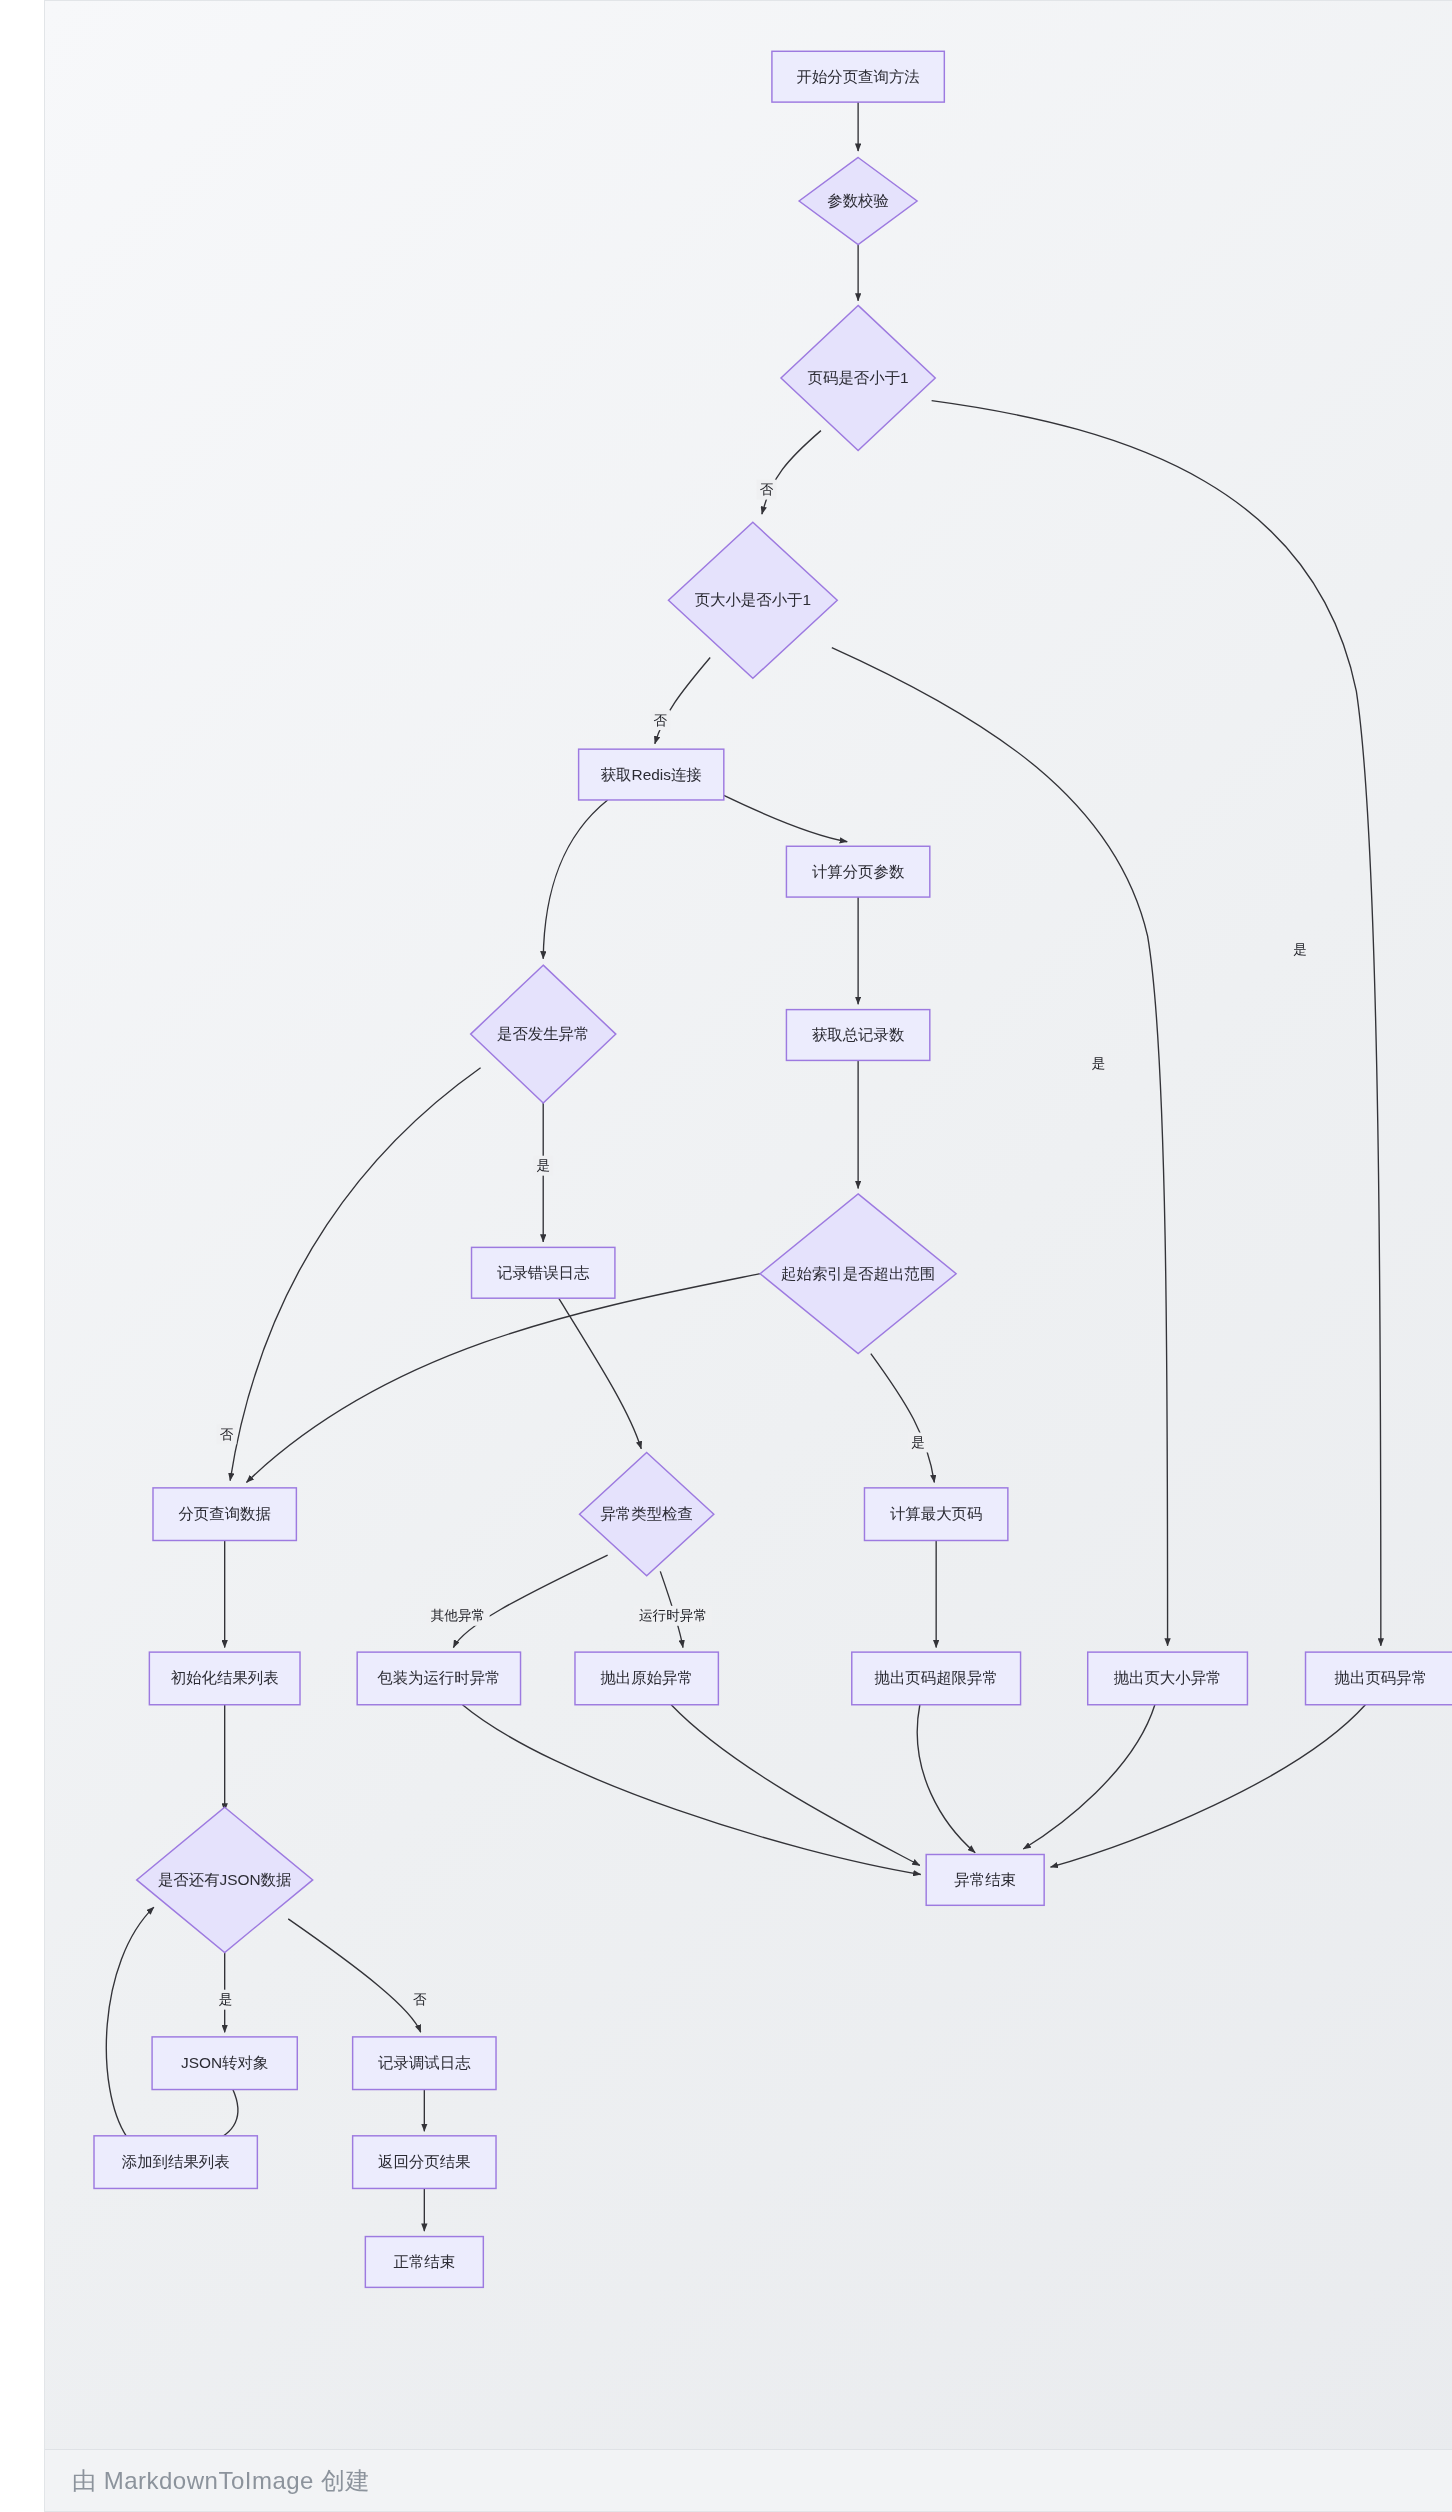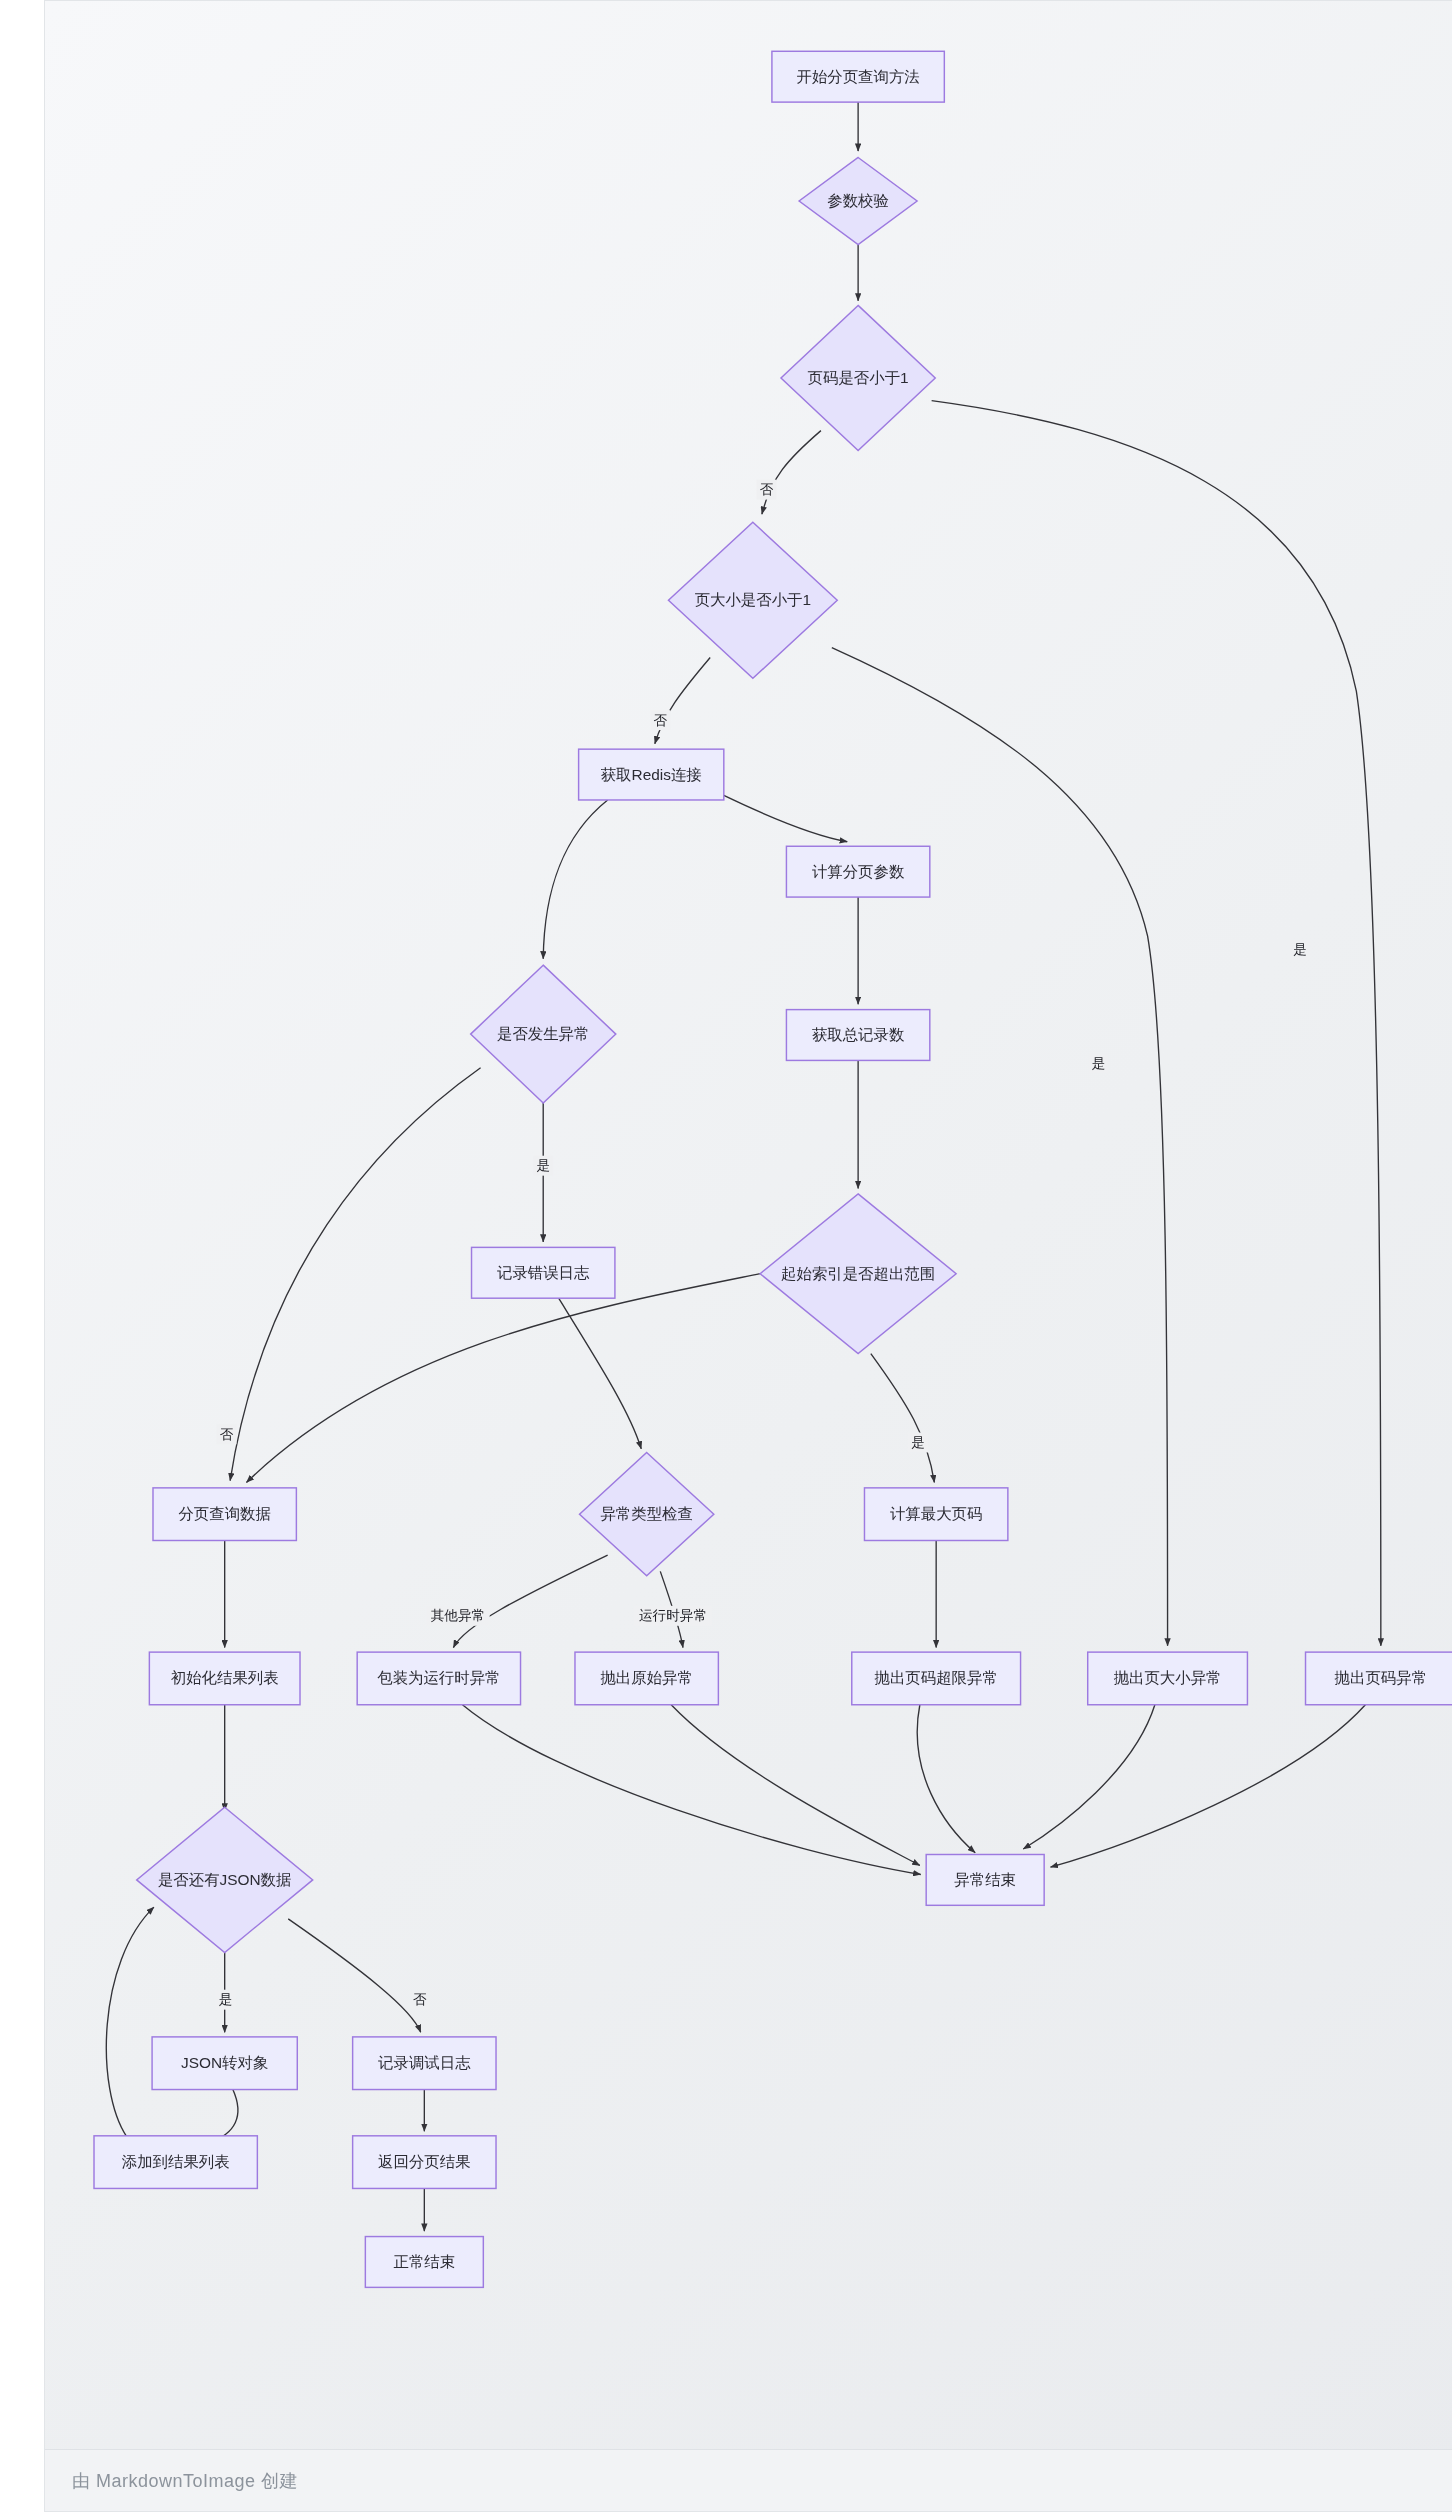--- a/index.html
+++ b/index.html
@@ -66,21 +66,21 @@
     height: 62px;
     border-top: 0.9px solid #dfe2e6;
     background: #f2f3f5;
     display: flex;
     align-items: center;
     box-sizing: border-box;
     padding-left: 27px;
   }
   #footer-text {
     font-family: "Liberation Sans", "DejaVu Sans", sans-serif;
-    font-size: 18px;
+    font-size: 24px;
     color: #8c939c;
     letter-spacing: 0.5px;
   }
 </style>
 </head>
 <body>
 
 <div id="page">
   <svg id="canvas" viewBox="0 0 1600 2700">
     <defs>

